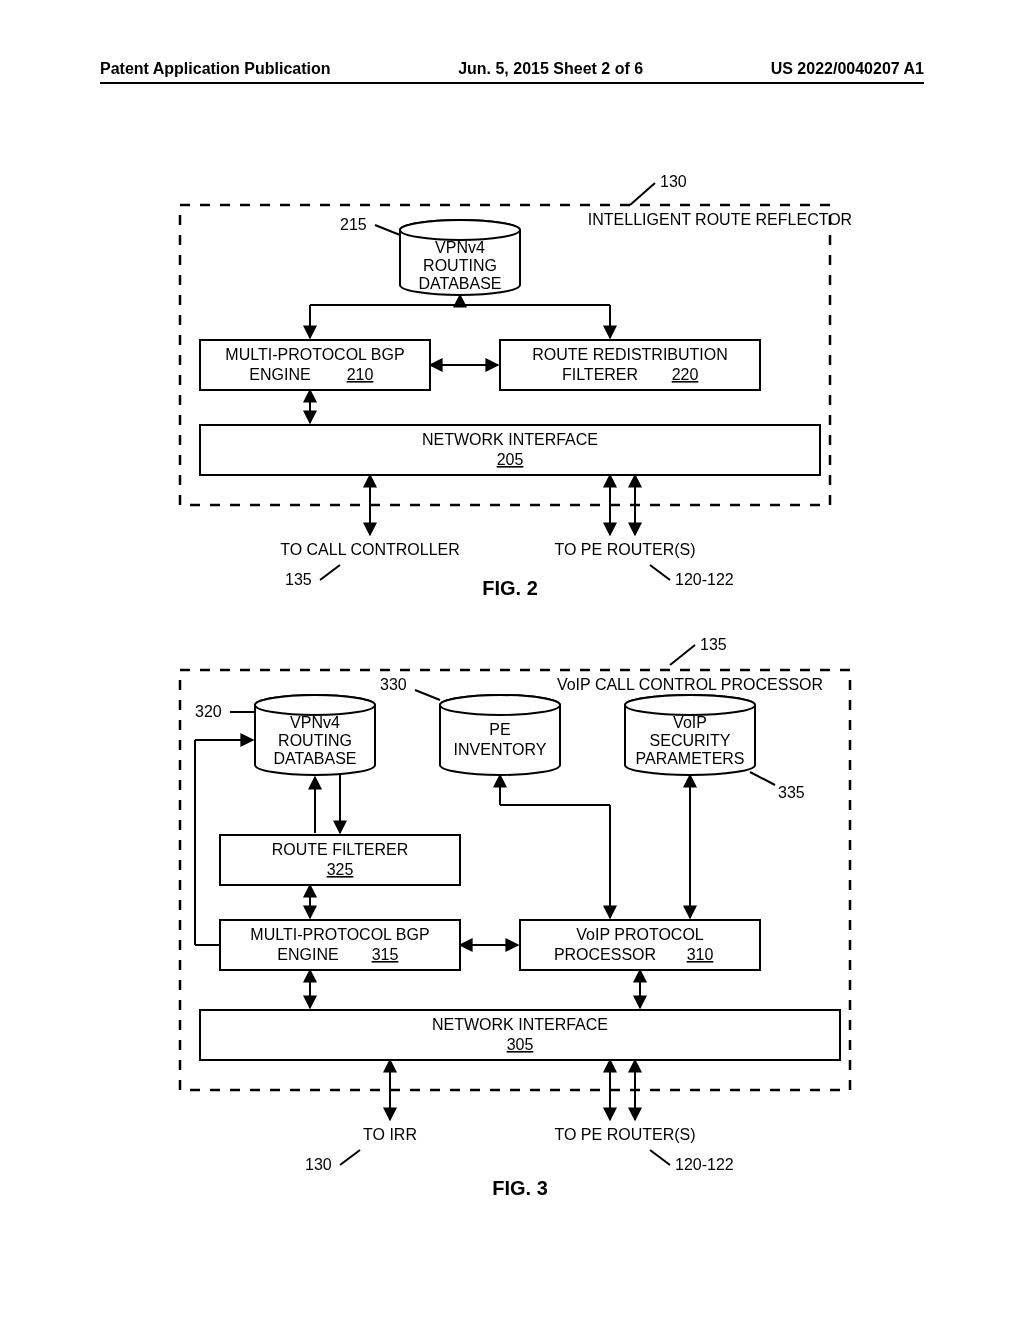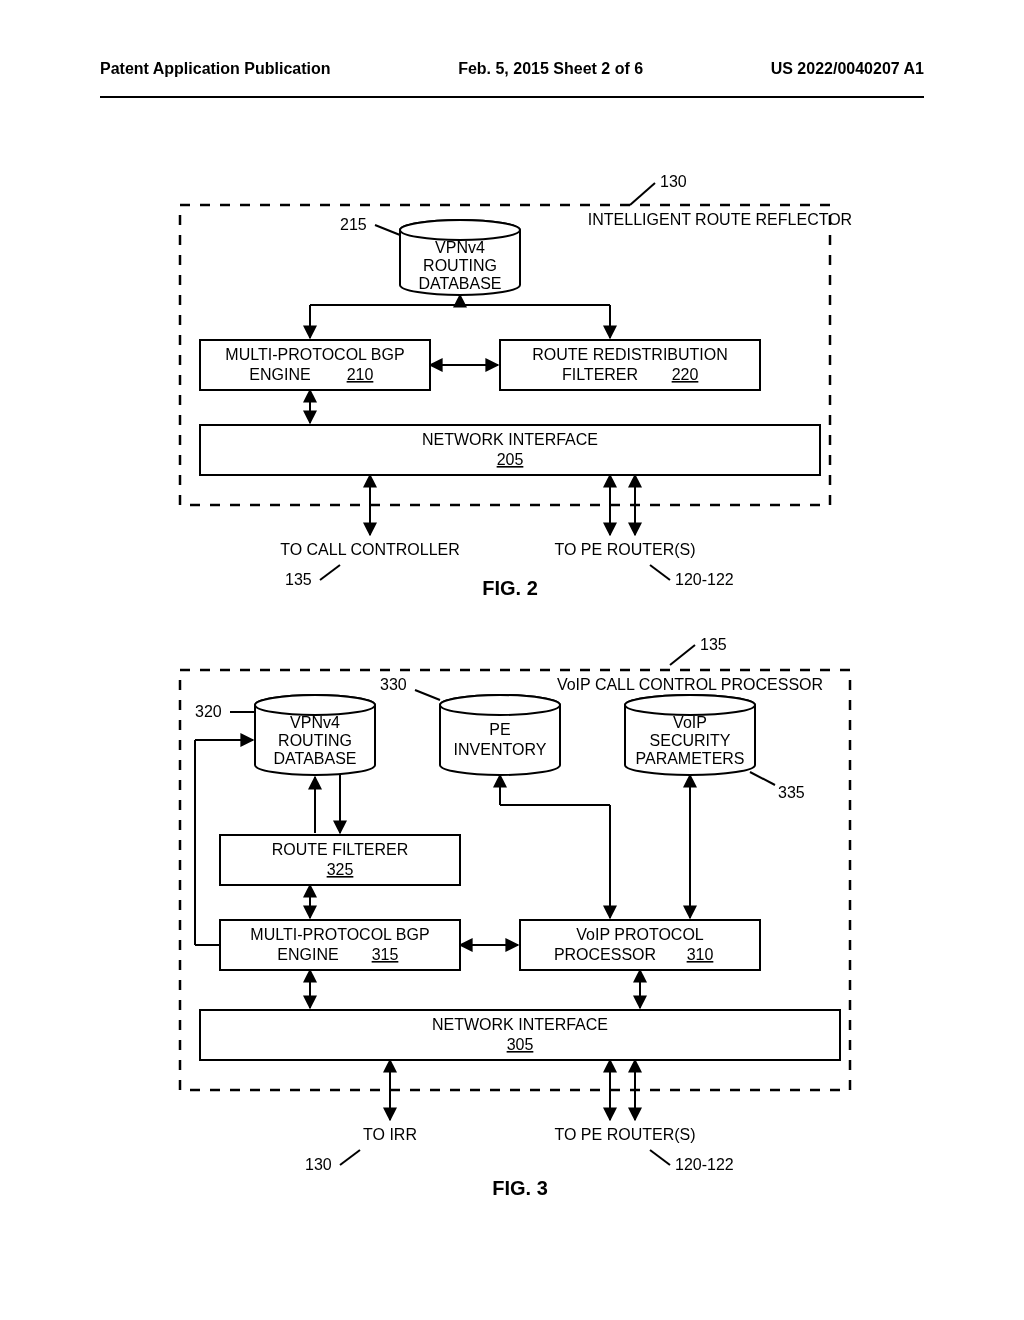--- a/index.html
+++ b/index.html
@@ -14,21 +14,21 @@
     height: 1320px;
     position: relative;
     background: #fff;
   }
   .header {
     position: absolute;
     top: 60px;
     left: 100px;
     right: 100px;
     border-bottom: 2px solid #000;
-    padding-bottom: 18px;
+    padding-bottom: 4px;
     display: flex;
     justify-content: space-between;
     font-size: 16px;
     font-weight: bold;
   }
   .diagram-area {
     position: absolute;
     left: 50px;
     width: 924px;
   }
@@ -54,21 +54,21 @@
   }
   .underline { text-decoration: underline; }
 </style>
 </head>
 <body>
 
 <div class="page">
 
   <div class="header">
     <span>Patent Application Publication</span>
-    <span>Feb. 5, 2015   Sheet 2 of 6</span>
+    <span>Jun. 5, 2015   Sheet 2 of 6</span>
     <span>US 2022/0040207 A1</span>
   </div>
 
   <div class="diagram-area fig2">
     <svg width="924" height="430" viewBox="0 0 924 430">
       <defs>
         <marker id="arrow" viewBox="0 0 10 10" refX="9" refY="5" markerWidth="7" markerHeight="7" orient="auto-start-reverse">
           <path d="M0,0 L10,5 L0,10 z" fill="#000"></path>
         </marker>
       </defs>

